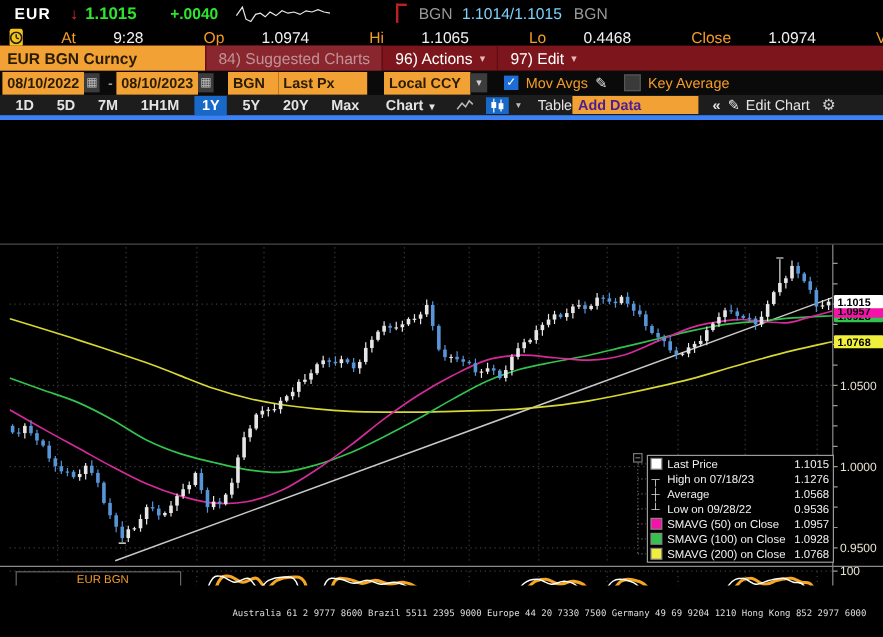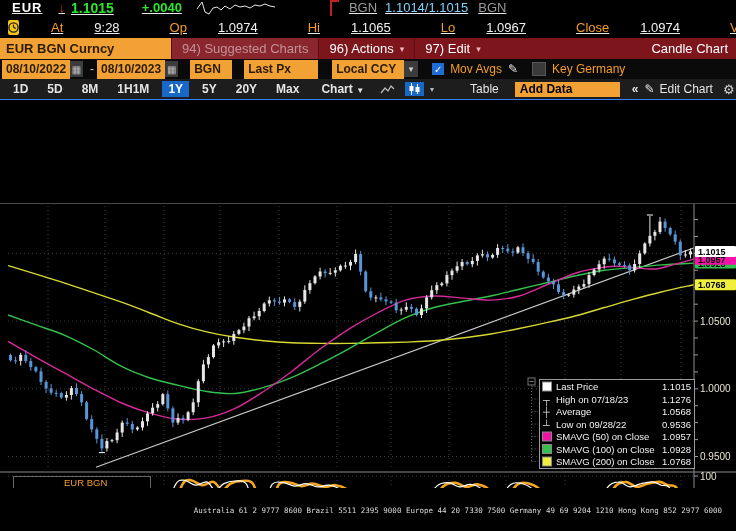--- a/index.html
+++ b/index.html
@@ -1,21 +1,21 @@
 <!DOCTYPE html>
 <html><head>
 <meta charset="utf-8">
 <style>
   html,body{margin:0;padding:0;background:#000;}
   #app{position:relative;width:736px;height:531px;background:#000;overflow:hidden;
        font-family:"Liberation Sans", sans-serif;color:#e8e8e8;}
   .row{position:absolute;left:0;width:736px;box-sizing:border-box;}
   
   #row1{top:0;height:38px;background:#000;font-size:13px;}
-  #row1 .l1,#row1 .l2{position:absolute;left:0;width:604px;height:19px;display:flex;align-items:flex-start;text-decoration:underline;}
+  #row1 .l1,#row1 .l2{position:absolute;left:0;width:604px;height:19px;display:flex;align-items:flex-end;}
   #row1 .l1{top:0;} #row1 .l2{top:20px;gap:24px;}
   .tkr{color:#fff;font-weight:bold;margin-left:12px;letter-spacing:1px;}
   .dn-arrow{color:#e03030;font-weight:bold;margin-left:16px;}
   .px-last{color:#2ee52e;font-weight:bold;font-size:14px;margin-left:6px;}
   .px-chg{color:#2ee52e;margin-left:28px;font-weight:bold;}
   .spark{margin-left:14px;}
   .rbracket{width:7px;height:14px;border-top:2px solid #c02020;border-left:2px solid #c02020;margin-left:52px;}
   .grey{color:#9a9a9a;margin-left:10px;}
   .white{color:#7dd3fc;margin-left:8px;}
   .olbl{color:#f59c28;margin-left:26px;}
@@ -34,27 +34,27 @@
   .ofield{background:#f2a135;color:#2a1c00;height:19px;display:flex;align-items:center;padding:0 4px;font-weight:bold;}
   .cal{width:13px;height:16px;background:#3c3c3c;color:#bdbdbd;font-size:10px;display:flex;align-items:center;justify-content:center;margin-right:4px;}
   .ddbtn{width:14px;height:16px;background:#3c3c3c;color:#cfcfcf;font-size:9px;display:flex;align-items:center;justify-content:center;}
   .dash{color:#cfcfcf;margin:0 3px;}
   .chk{width:12px;height:12px;margin-left:14px;display:flex;align-items:center;justify-content:center;font-size:10px;}
   .chk.on{background:#1e6cd6;color:#fff;}
   .chk.off{background:#3a3a3a;border:1px solid #565656;}
   .chklbl{color:#f59c28;margin-left:6px;}
   .pencil{color:#e8e8e8;margin-left:6px;font-size:12px;}
   
-  #row4{top:79px;height:21px;background:#1d1d1d;display:flex;align-items:center;font-size:12px;color:#e4e4e4;border-bottom:1px solid #3b82f6;}
+  #row4{top:79px;height:21px;background:#1d1d1d;display:flex;align-items:center;font-size:12px;color:#e4e4e4;border-bottom:4px solid #3b82f6;}
   .rng{padding:1px 6px;margin-left:7px;font-weight:bold;}
   .rng.sel{background:#1868c8;color:#fff;}
   .tb-ico{margin-left:10px;display:flex;align-items:center;}
   .tb-ico.sel{background:#1868c8;padding:1px 3px;}
-  .tb-txt{margin-left:36px;}
-  .adddata{background:#f2a135;color:#000000;width:100px;height:15px;margin-left:16px;padding-left:5px;display:flex;align-items:center;font-weight:bold;}
+  .tb-txt{margin-left:14px;}
+  .adddata{background:#f2a135;color:#4c1d95;width:100px;height:15px;margin-left:0;padding-left:5px;display:flex;align-items:center;font-weight:bold;}
   .gear{color:#cfcfcf;margin-left:10px;font-size:13px;}
   
   #chartwrap{position:absolute;top:100px;left:0;width:736px;height:388px;background:#000;}
   
   #footer{position:absolute;top:488px;left:0;width:722px;text-align:right;
           font-family:"DejaVu Sans Mono", monospace;font-size:7.5px;line-height:9px;color:#dcdcdc;white-space:pre;}
 </style>
 </head>
 <body>
 
@@ -82,63 +82,62 @@
             <line x1="5.5" y1="5.5" x2="7.8" y2="6.4" stroke="#222" stroke-width="1.2"></line>
           </svg>
       </span>
       <span class="olbl" style="margin-left:8px">At</span>
       <span class="oval">9:28</span>
       <span class="olbl">Op</span>
       <span class="oval">1.0974</span>
       <span class="olbl">Hi</span>
       <span class="oval">1.1065</span>
       <span class="olbl">Lo</span>
-      <span class="oval">1.0967</span>
+      <span class="oval">0.4468</span>
       <span class="olbl">Close</span>
       <span class="oval">1.0974</span>
       <span class="olbl">Value</span>
       <span class="oval">08/14/23</span>
     </div>
   </div>
 
   <div id="row2" class="row">
     <div class="sec-box">EUR BGN Curncy</div>
-    <div class="menu-btn menu-muted">94) Suggested Charts</div>
+    <div class="menu-btn menu-muted">84) Suggested Charts</div>
     <div class="menu-btn">
       <span>96) Actions</span>
       <span class="menu-caret">▾</span>
     </div>
     <div class="menu-btn">
       <span>97) Edit</span>
       <span class="menu-caret">▾</span>
     </div>
-    <div class="chart-title">Candle Chart</div>
   </div>
 
   <div id="row3" class="row">
     <div class="ofield" style="margin-left:2px">08/10/2022</div>
     <span class="cal">▦</span>
     <span class="dash">-</span>
     <div class="ofield">08/10/2023</div>
     <span class="cal">▦</span>
     <div class="ofield" style="margin-left:8px;width:34px">BGN</div>
-    <div class="ofield" style="margin-left:12px;width:66px">Last Px</div>
+    <div class="ofield" style="margin-left:0;width:66px">Last Px</div>
     <div class="ofield" style="margin-left:14px;width:64px">Local CCY</div>
     <span class="ddbtn">▾</span>
     <span class="chk on">✓</span>
     <span class="chklbl">Mov Avgs</span>
     <span class="pencil">✎</span>
     <span class="chk off"></span>
-    <span class="chklbl">Key Germany</span>
+    <span class="chklbl">Key Average</span>
   </div>
 
   <div id="row4" class="row">
     <span class="rng">1D</span>
     <span class="rng">5D</span>
-    <span class="rng">8M</span>
+    <span class="rng">7M</span>
     <span class="rng">1H1M</span>
     <span class="rng sel">1Y</span>
     <span class="rng">5Y</span>
     <span class="rng">20Y</span>
     <span class="rng">Max</span>
     <span class="rng" style="margin-left:10px">
       <span>Chart</span>
       <span style="font-size:8px">▼</span>
     </span>
     <span class="tb-ico">

